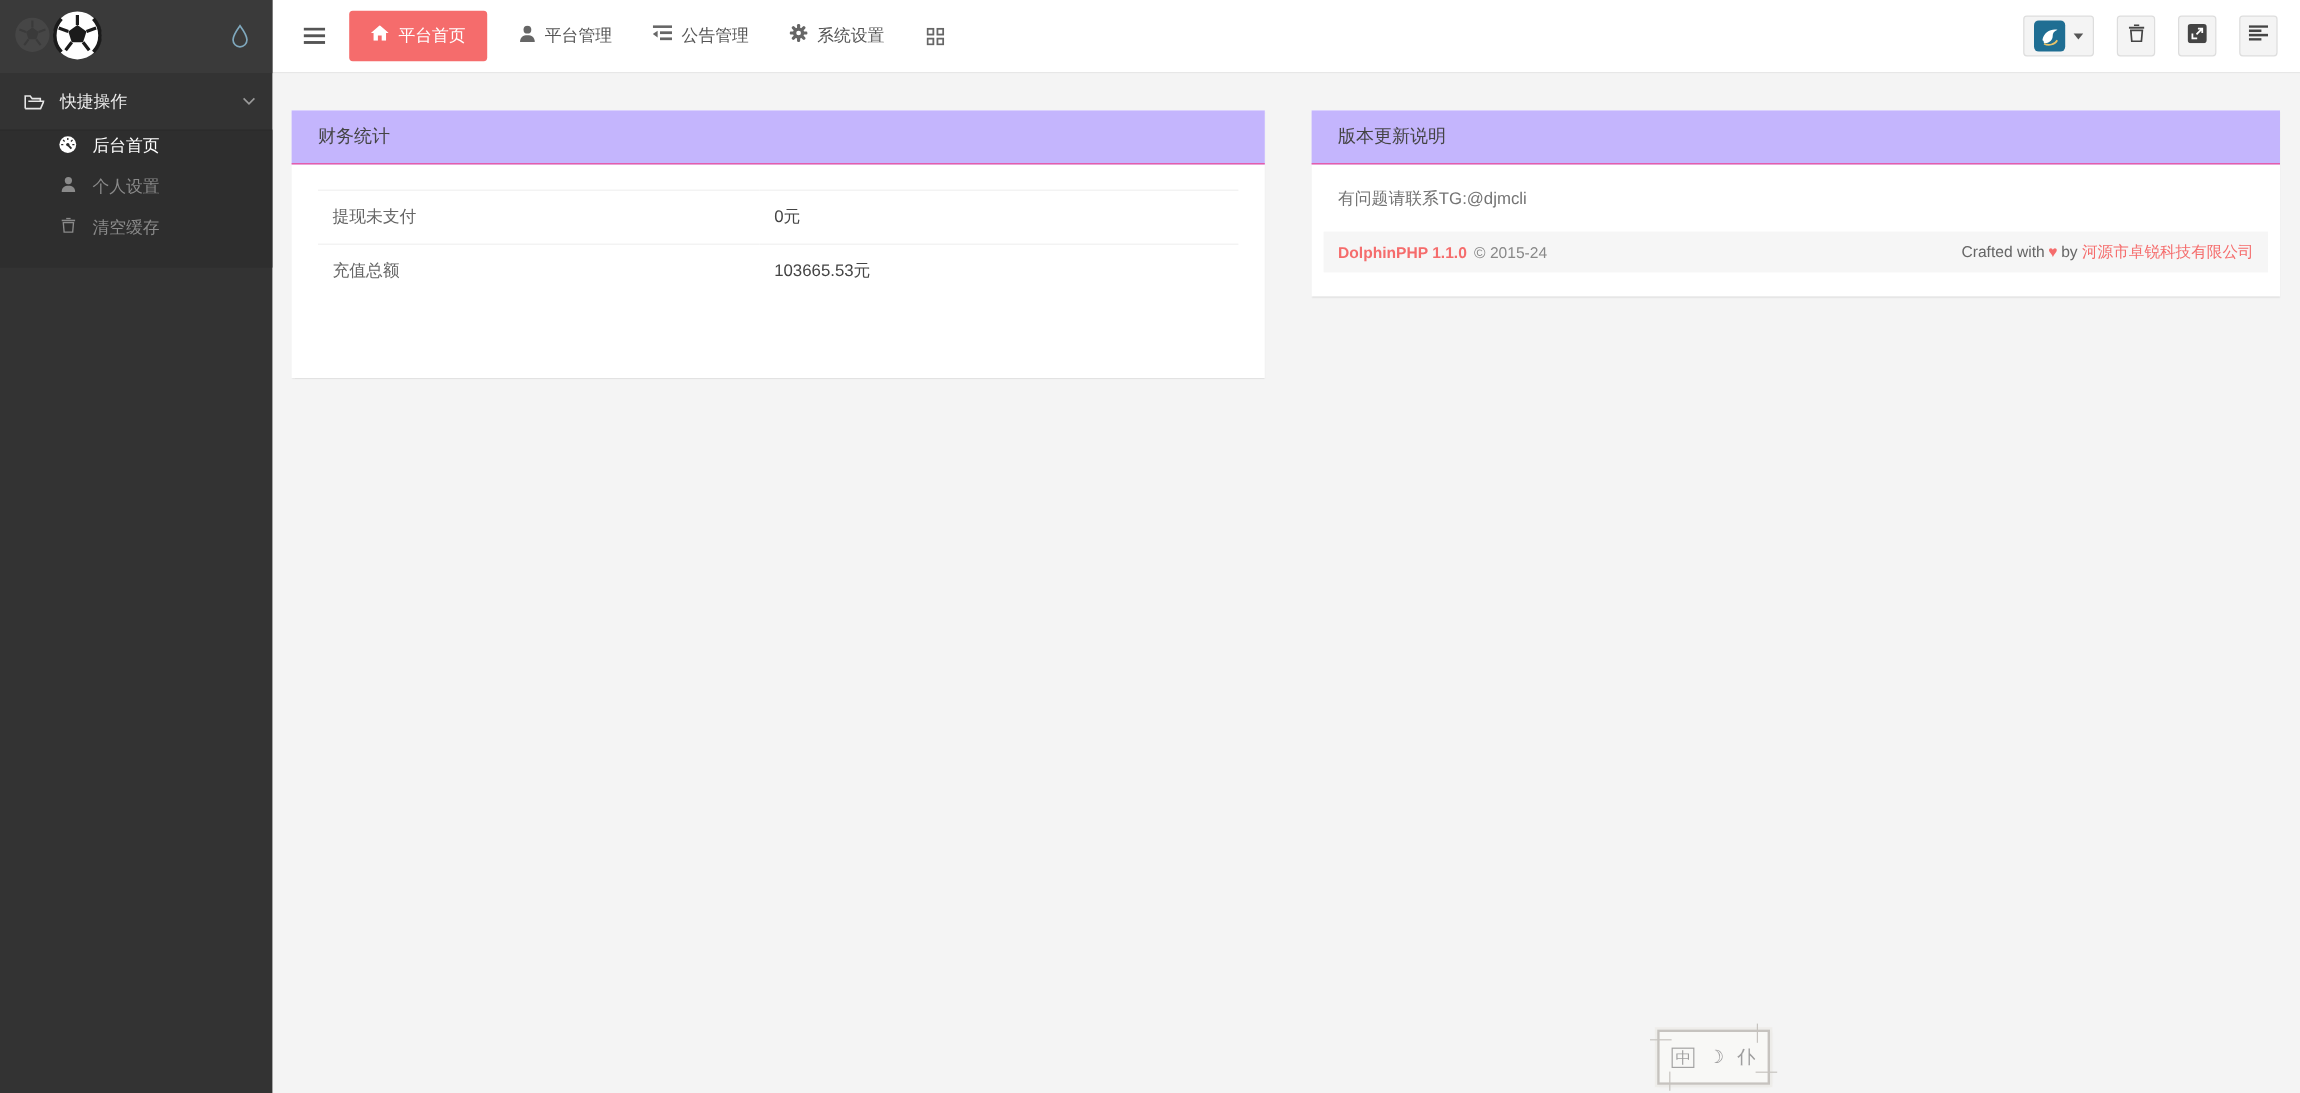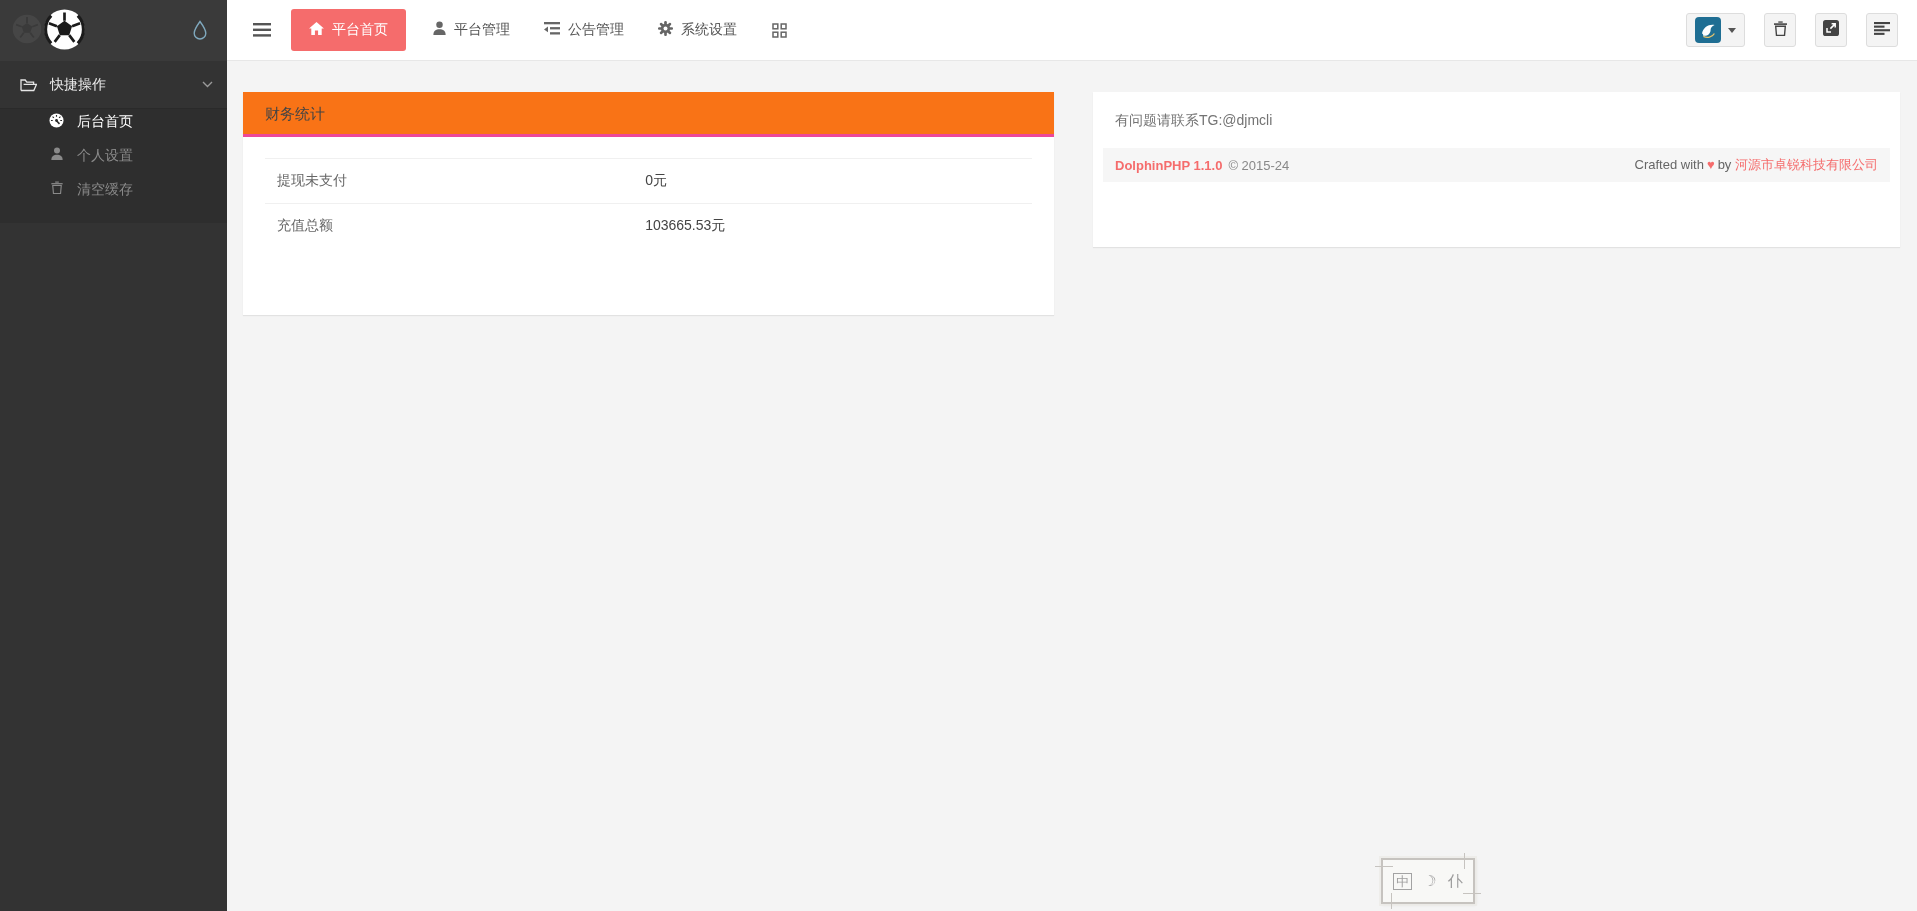--- a/index.html
+++ b/index.html
@@ -34,22 +34,22 @@
                 display:flex; align-items:center; justify-content:center; cursor:pointer; }
   .logo-btn { padding:0 8px; gap:7px; }
   .dolphin-chip { width:26px; height:26px; background:#1f6e93; border-radius:4px; display:flex; align-items:center; justify-content:center; }
   .caret-down { width:0; height:0; border-left:4px solid transparent; border-right:4px solid transparent; border-top:5px solid #555; }
 
   
   .content { position:absolute; left:227px; top:61px; right:0; bottom:0; background:#f4f4f4; }
   .col-left  { position:absolute; left:16px;  top:31px; width:811px; }
   .col-right { position:absolute; left:866px; top:31px; width:807px; }
   .card { background:#fff; box-shadow:0 1px 1px rgba(0,0,0,.07); margin-bottom:41px; }
-  .card-header { height:45px; line-height:44px; padding:0 22px; background:#f97316;
-                 border-bottom:3px solid #ec4899; font-size:15px; color:#444; }
+  .card-header { height:45px; line-height:44px; padding:0 22px; background:#c4b5fd;
+                 border-bottom:1px solid #ec4899; font-size:15px; color:#444; }
   .card-body { padding:21px 22px 20px; }
   .stat-table { width:100%; border-collapse:collapse; font-size:14px; }
   .stat-table td { height:45px; border-top:1px solid #f0f0f0; padding-left:12px; }
   .stat-table td.lbl { width:48%; color:#666; }
   .stat-table td.val { color:#444; }
   .members-body { padding-bottom:38px; }
   .members-table tr:last-child td { border-bottom:1px solid #f0f0f0; }
 
   .vcard-body { padding:20px 22px 10px; }
   .vnote { font-size:14px; color:#737373; }
@@ -285,20 +285,21 @@
             </tr>
           </tbody>
             </table>
         </div>
       </section>
     </div>
 
     <div class="col-right">
 
       <section class="card" style="height:155px;">
+        <div class="card-header">版本更新说明</div>
         <div class="vcard-body">
           <div class="vnote">有问题请联系TG:@djmcli</div>
           <div class="vfooter">
             <span>
               <span class="brand">DolphinPHP 1.1.0</span><span class="copy">© 2015-24</span>
             </span>
             <span>
               <span>Crafted with</span><span class="heart">♥</span><span>by</span>
               <span class="company">河源市卓锐科技有限公司</span>
             </span>

